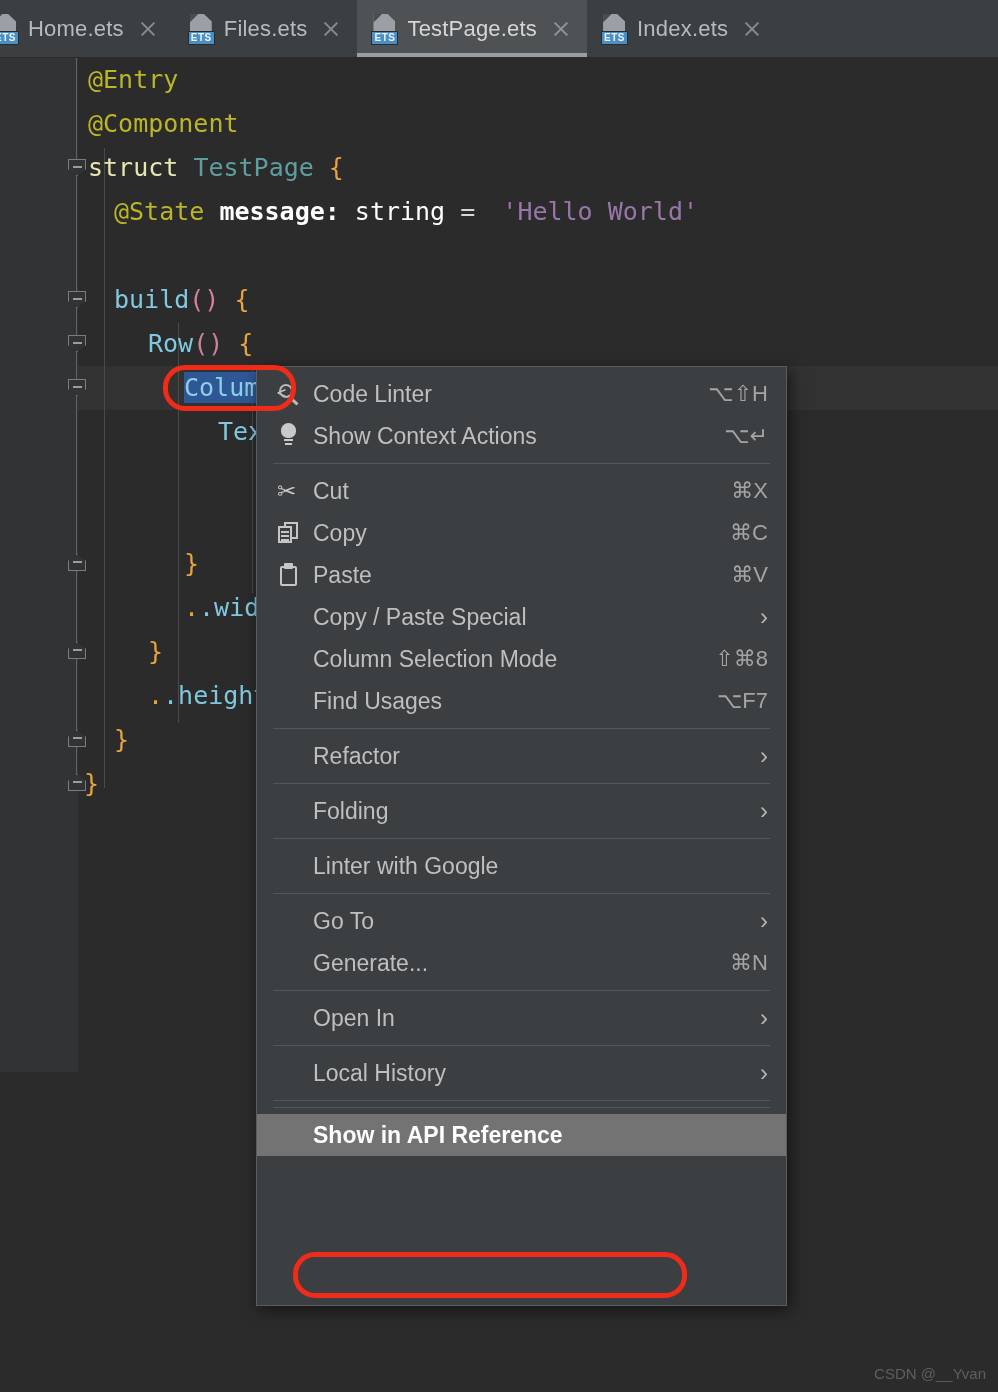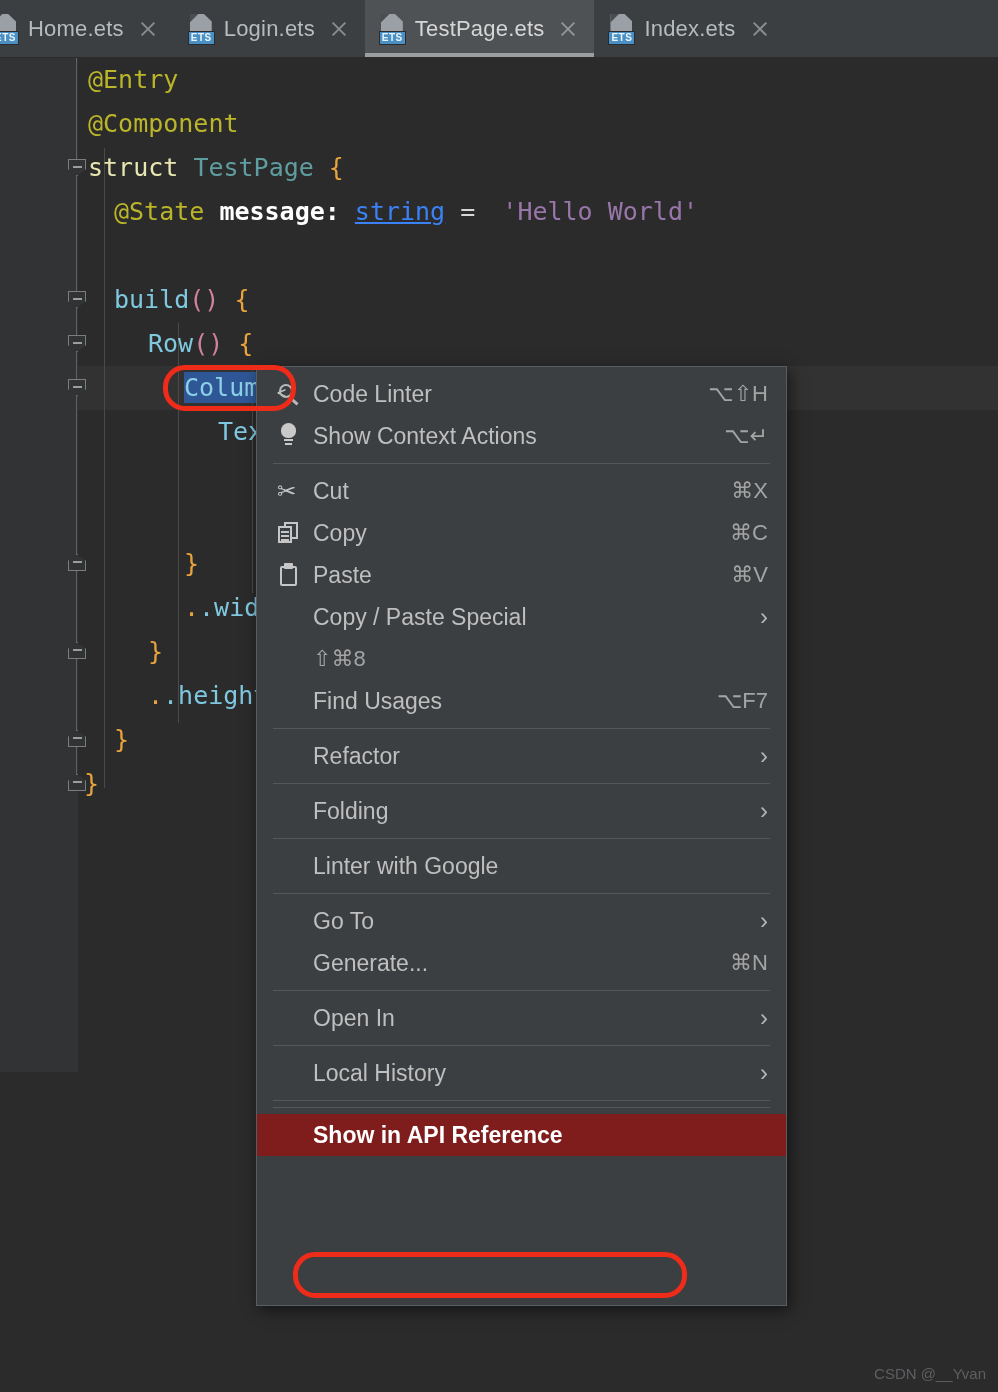--- a/index.html
+++ b/index.html
@@ -102,21 +102,21 @@
   .ln { position: absolute; left: 10px; height: 44px; }
   .caret-line {
     position: absolute; left: 0; width: 998px; height: 44px;
     background: #323232;
   }
   .indent-guide {
     position: absolute; width: 1px; background: #4a4a4a;
   }
 
   .t-anno  { color: #bbb529; }
-  .t-kw    { color: #3b82f6; text-decoration: underline; }
+  .t-kw    { color: #ffffff; }
   .t-kw2   { color: #e8e6b0; font-weight: normal; }
   .t-field { color: #ffffff; font-weight: bold; }
   .t-str   { color: #9876aa; margin-left: 12px; }
   .t-fn    { color: #7fc8e0; text-align: center; }
   .t-paren { color: #d081a0; }
   .t-brace { color: #e8a33d; }
   .t-op    { color: #d6d6d6; }
   .t-name  { color: #5f9ea0; }
   .t-dot   { color: #e8a33d; }
 
@@ -145,21 +145,21 @@
   .mi .mi-icon {
     width: 30px; height: 26px; flex: none; margin-right: 8px;
     position: relative;
   }
   .mi .mi-label { flex: 1 1 auto; }
   .mi .mi-accel { color: #a4a4a4; font-size: 22px; white-space: nowrap; }
   .mi .mi-arrow {
     font-size: 24px; color: #b4b4b4; line-height: 1;
     margin-left: 10px;
   }
-  .mi.selected { background: #7f1d1d; }
+  .mi.selected { background: #737373; }
   .mi.selected .mi-label { color: #ffffff; font-weight: bold; }
   .mi-sep { height: 1px; background: #545658; margin: 6px 16px; }
 
   
   .icn-linter { position:absolute; left:2px; top:1px; width:24px; height:24px; }
   .icn-linter .ring {
     position:absolute; left:2px; top:2px; width:14px; height:14px;
     border:2px solid #b9b9b9; border-radius:50%;
   }
   .icn-linter .handle {
@@ -252,21 +252,21 @@
       <span class="tab-label">Home.ets</span>
       <span class="tab-close"></span>
     </div>
 
     <div class="tab">
       <span class="ets-icon">
         <span class="ets-page"></span>
           <span class="ets-fold"></span>
         <span class="ets-badge">ETS</span>
       </span>
-      <span class="tab-label">Login.ets</span>
+      <span class="tab-label">Files.ets</span>
       <span class="tab-close"></span>
     </div>
 
     <div class="tab active">
       <span class="ets-icon">
         <span class="ets-page"></span>
           <span class="ets-fold"></span>
         <span class="ets-badge">ETS</span>
       </span>
       <span class="tab-label">TestPage.ets</span>
@@ -417,20 +417,21 @@
     </div>
 
     <div class="mi">
       <span class="mi-icon"></span>
       <span class="mi-label">Copy / Paste Special</span>
       <span class="mi-arrow">›</span>
     </div>
 
     <div class="mi">
       <span class="mi-icon"></span>
+      <span class="mi-label">Column Selection Mode</span>
       <span class="mi-accel">⇧⌘8</span>
     </div>
 
     <div class="mi">
       <span class="mi-icon"></span>
       <span class="mi-label">Find Usages</span>
       <span class="mi-accel">⌥F7</span>
     </div>
 
     <div class="mi-sep"></div>

